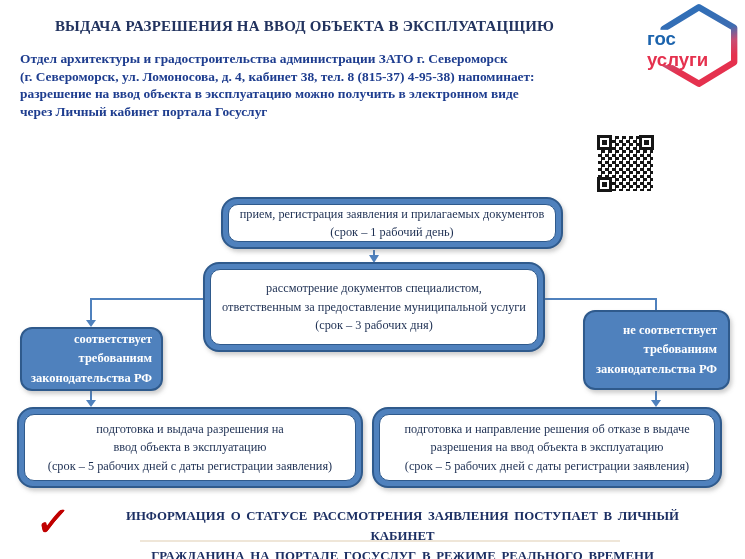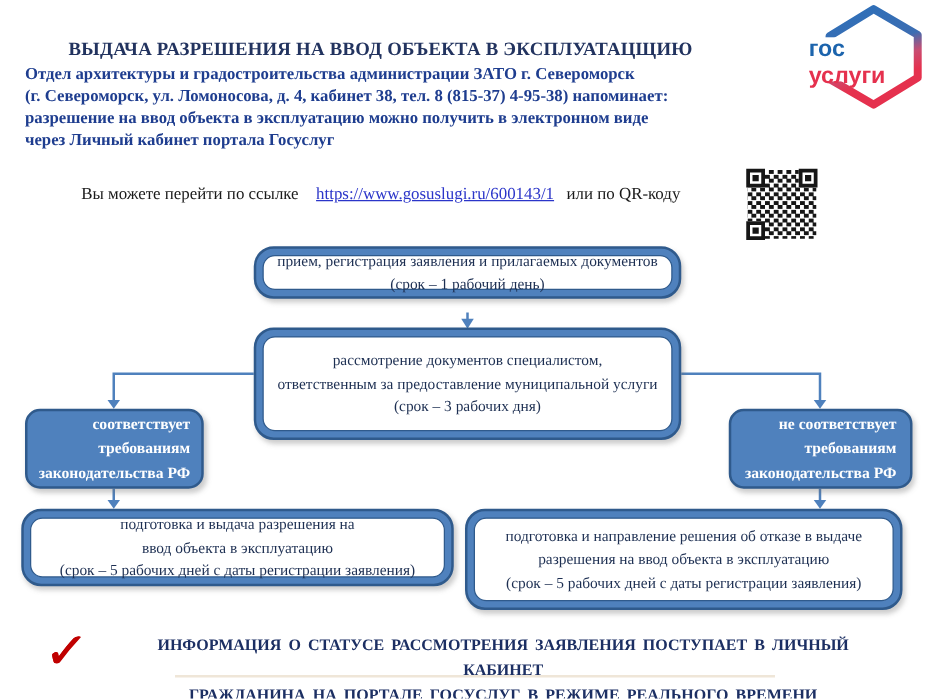--- a/index.html
+++ b/index.html
@@ -1,19 +1,19 @@
 <!DOCTYPE html>
 <html><head>
 <meta charset="utf-8">
 <style>
   html,body{margin:0;padding:0;background:#fff;}
   .stage{position:relative;width:745px;height:559px;background:#fff;overflow:hidden;
          font-family:"Liberation Serif","DejaVu Serif",serif;}
   .title{position:absolute;top:18px;left:0;width:609px;text-align:center;
-         font-size:15px;font-weight:bold;color:#22335f;letter-spacing:.2px;margin-top:14px;}
+         font-size:15px;font-weight:bold;color:#22335f;letter-spacing:.2px;}
   .intro{position:absolute;top:50px;left:20px;width:665px;text-align:left;
          font-size:13.4px;font-weight:bold;color:#1e3d8f;line-height:17.6px;white-space:pre-line;}
   .link-row{position:absolute;top:147px;left:65px;font-size:13.5px;color:#1a1a1a;white-space:nowrap;}
   .link-row .gap{display:inline-block;width:14px;}
   .link-row a{color:#2b35c9;text-decoration:underline;}
   
   .qr{position:absolute;left:597px;top:135px;width:57px;height:57px;background:#fff;}
   .qr .modules{position:absolute;inset:1px;
        background:repeating-conic-gradient(#161616 0% 25%, #ffffff 0% 50%) 0 0 / 7px 7px;}
   .qr .finder{position:absolute;width:15px;height:15px;border:3px solid #161616;background:#fff;box-sizing:border-box;}
@@ -24,25 +24,25 @@
   
   .box-white{position:absolute;background:#4f81bd;border:2px solid #2f5a8c;border-radius:16px;
              padding:5px;box-sizing:border-box;box-shadow:2px 3px 4px rgba(110,110,110,.35);}
   .box-white .inner{width:100%;height:100%;background:#fff;border:1.5px solid #2f5a8c;border-radius:10px;
              box-sizing:border-box;display:flex;align-items:center;justify-content:center;text-align:center;}
   .box-white .txt{white-space:pre-line;font-size:12.3px;line-height:1.5;color:#1d2f52;padding:0 6px;}
   .box-blue{position:absolute;background:#4f81bd;border:2px solid #2f5a8c;border-radius:12px;
             box-sizing:border-box;display:flex;align-items:center;justify-content:center;text-align:right;
             box-shadow:2px 3px 4px rgba(110,110,110,.35);}
   .box-blue .txt{white-space:pre-line;font-size:12.5px;font-weight:bold;line-height:1.55;color:#fff;padding:0 4px;}
-  #step1{left:203px;top:197px;width:342px;height:42px;font-family:Liberation Serif, serif;}
+  #step1{left:221px;top:197px;width:342px;height:52px;font-family:Liberation Serif, serif;}
   #step2{left:203px;top:262px;width:342px;height:90px;}
   #branch-yes{left:20px;top:327px;width:143px;height:64px;}
-  #branch-no{left:583px;top:327px;width:147px;height:64px;}
-  #outcome-yes{left:17px;top:407px;width:346px;height:62px;}
+  #branch-no{left:583px;top:310px;width:147px;height:80px;}
+  #outcome-yes{left:17px;top:407px;width:346px;height:81px;}
   #outcome-no{left:372px;top:407px;width:350px;height:81px;}
   .connectors{position:absolute;left:0;top:0;width:745px;height:559px;pointer-events:none;}
   
   .check{position:absolute;left:36px;top:498px;font-family:"DejaVu Sans",sans-serif;
          font-size:40px;font-weight:bold;color:#c00000;transform:skewX(-6deg);
          text-shadow:.7px 0 #c00000, 0 .5px #c00000;}
   .footer-text{position:absolute;left:95px;top:506px;width:615px;text-align:center;
          font-size:12.8px;font-weight:bold;color:#1c2f63;line-height:20px;
          white-space:pre-line;word-spacing:2.5px;}
   .faint-line{position:absolute;left:140px;top:540px;width:480px;height:2px;background:#efe6d8;}
@@ -52,21 +52,20 @@
 
 <div class="stage">
 
   <div class="title">ВЫДАЧА РАЗРЕШЕНИЯ НА ВВОД ОБЪЕКТА В ЭКСПЛУАТАЦЩИЮ</div>
 
   <div class="intro">Отдел архитектуры и градостроительства администрации ЗАТО г. Североморск
 (г. Североморск, ул. Ломоносова, д. 4, кабинет 38, тел. 8 (815-37) 4-95-38) напоминает:
 разрешение на ввод объекта в эксплуатацию можно получить в электронном виде
 через Личный кабинет портала Госуслуг</div>
 
-  <div class="link-row"><span>Вы можете  перейти по ссылке</span><span class="gap"></span><a href="#">https://www.gosuslugi.ru/600143/1</a><span class="gap" style="width:10px"></span><span>или по QR-коду</span></div>
 
   <div class="qr">
     <div class="modules"></div>
     <div class="finder tl"></div>
     <div class="finder tr"></div>
     <div class="finder bl"></div>
   </div>
 
   <svg class="logo" viewBox="0 0 100 85">
     <defs>

